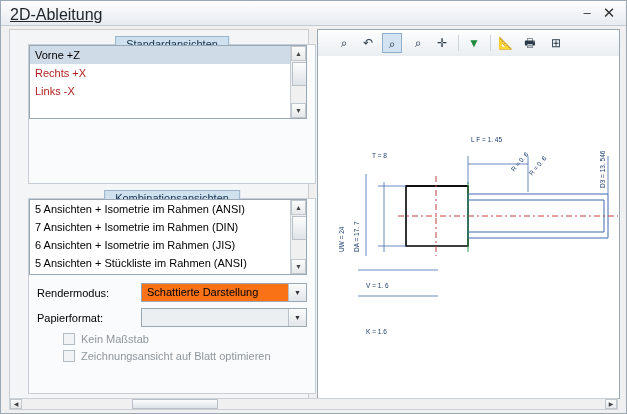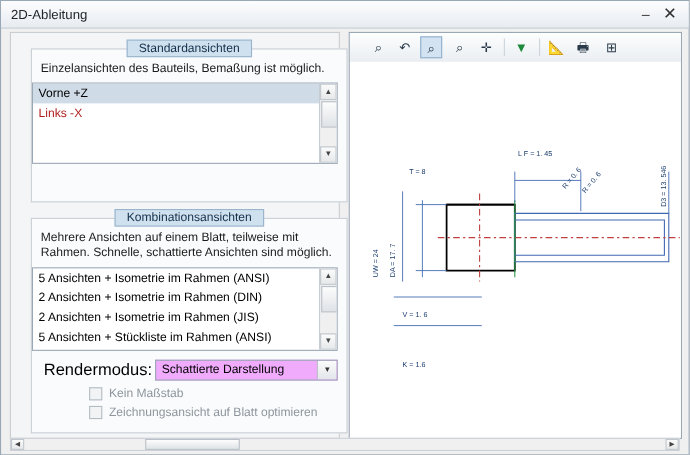--- a/index.html
+++ b/index.html
@@ -14,21 +14,21 @@
     border:1px solid #9aa7b4;
     box-sizing:border-box;
   }
   
   .titlebar{
     position:absolute;left:0;top:0;right:0;height:24px;
     background:linear-gradient(#fdfdfe,#e7ecf1);
     border-bottom:1px solid #c3ccd4;
   }
   .title-text{
-    position:absolute;left:9px;top:5px;font-size:12px;color:#20262c;
+    position:absolute;left:9px;top:5px;font-size:16px;color:#20262c;text-decoration:underline;
   }
   .win-btn{
     position:absolute;top:3px;width:18px;height:18px;
     font-size:13px;line-height:18px;text-align:center;color:#333;
     cursor:default;
   }
   .win-min{right:30px;}
   .win-close{right:8px;font-size:15px;}
   
   .left-pane{
@@ -71,33 +71,33 @@
   .sb-down{bottom:0;}
   .sb-thumb{
     position:absolute;left:1px;width:13px;top:16px;height:22px;
     background:linear-gradient(#fcfcfc,#dfe3e7);border:1px solid #b9c0c7;
   }
   .listbox2{height:74px;}
   
   .formrow{
     display:flex;align-items:center;margin:0 8px 6px 8px;
   }
-  .formrow .lbl{width:104px;font-size:15px;text-align:center;}
+  .formrow .lbl{width:104px;font-size:11px;}
   .combo{
-    position:relative;flex:1;height:19px;background:#f0abfc;
+    position:relative;flex:1;height:19px;background:#f97316;
     border:1px solid #9aa7b4;box-sizing:border-box;
     font-size:11px;line-height:17px;padding-left:5px;overflow:hidden;white-space:nowrap;
   }
   .combo.disabled{background:#eceff1;color:#9aa1a8;}
   .combo-btn{
     position:absolute;right:0;top:0;width:17px;height:17px;
     background:linear-gradient(#fbfbfb,#e2e6ea);border-left:1px solid #b9c0c7;
     font-size:7px;line-height:17px;text-align:center;color:#333;
   }
-  .checkrow{display:flex;align-items:center;margin:0 8px 5px 24px;padding-left:28px;}
+  .checkrow{display:flex;align-items:center;margin:0 8px 5px 6px;padding-left:28px;}
   .chk{
     width:12px;height:12px;border:1px solid #b4bcc3;background:#f1f3f4;
     margin-right:6px;box-sizing:border-box;
   }
   .chk-lbl{font-size:11px;color:#8e969d;}
   
   .right-pane{
     position:absolute;left:316px;top:28px;width:303px;height:370px;
     background:#fff;border:1px solid #9aa7b4;box-sizing:border-box;overflow:hidden;
   }
@@ -138,59 +138,65 @@
   <div class="titlebar">
     <div class="title-text">2D-Ableitung</div>
     <div class="win-btn win-min">–</div>
     <div class="win-btn win-close">✕</div>
   </div>
 
   <div class="left-pane">
 
     <div class="group" style="top:14px;height:140px;">
       <div class="group-head">Standardansichten</div>
-      <div class="group-desc">Einzelansichten des Bauteils, Bemaßung ist möglich.</div>
       <div class="listbox">
         <div class="rows">
           <div class="lrow sel">Vorne +Z</div>
+          <div class="lrow" style="color:#b02020">Rechts +X</div>
           <div class="lrow" style="color:#b02020">Links -X</div>
         </div>
         <div class="scrollbar">
           <div class="sb-arrow sb-up">▲</div>
           <div class="sb-thumb"></div>
           <div class="sb-arrow sb-down">▼</div>
         </div>
       </div>
     </div>
 
     <div class="group" style="top:168px;height:196px;">
       <div class="group-head">Kombinationsansichten</div>
-      <div class="group-desc">Mehrere Ansichten auf einem Blatt, teilweise mit Rahmen. Schnelle, schattierte Ansichten sind möglich.</div>
       <div class="listbox listbox2">
         <div class="rows">
           <div class="lrow">5 Ansichten + Isometrie im Rahmen (ANSI)</div>
-          <div class="lrow">2 Ansichten + Isometrie im Rahmen (DIN)</div>
-          <div class="lrow">2 Ansichten + Isometrie im Rahmen (JIS)</div>
+          <div class="lrow">7 Ansichten + Isometrie im Rahmen (DIN)</div>
+          <div class="lrow">6 Ansichten + Isometrie im Rahmen (JIS)</div>
           <div class="lrow">5 Ansichten + Stückliste im Rahmen (ANSI)</div>
         </div>
         <div class="scrollbar">
           <div class="sb-arrow sb-up">▲</div>
           <div class="sb-thumb"></div>
           <div class="sb-arrow sb-down">▼</div>
         </div>
       </div>
 
       <div class="formrow">
         <div class="lbl">Rendermodus:</div>
         <div class="combo">
           <span>Schattierte Darstellung</span>
           <span class="combo-btn">▼</span>
         </div>
       </div>
 
+      <div class="formrow">
+        <div class="lbl">Papierformat:</div>
+        <div class="combo disabled">
+          <span></span>
+          <span class="combo-btn">▼</span>
+        </div>
+      </div>
 
       <div class="checkrow">
         <span class="chk"></span>
         <span class="chk-lbl">Kein Maßstab</span>
       </div>
       <div class="checkrow">
         <span class="chk"></span>
         <span class="chk-lbl">Zeichnungsansicht auf Blatt optimieren</span>
       </div>
     </div>

